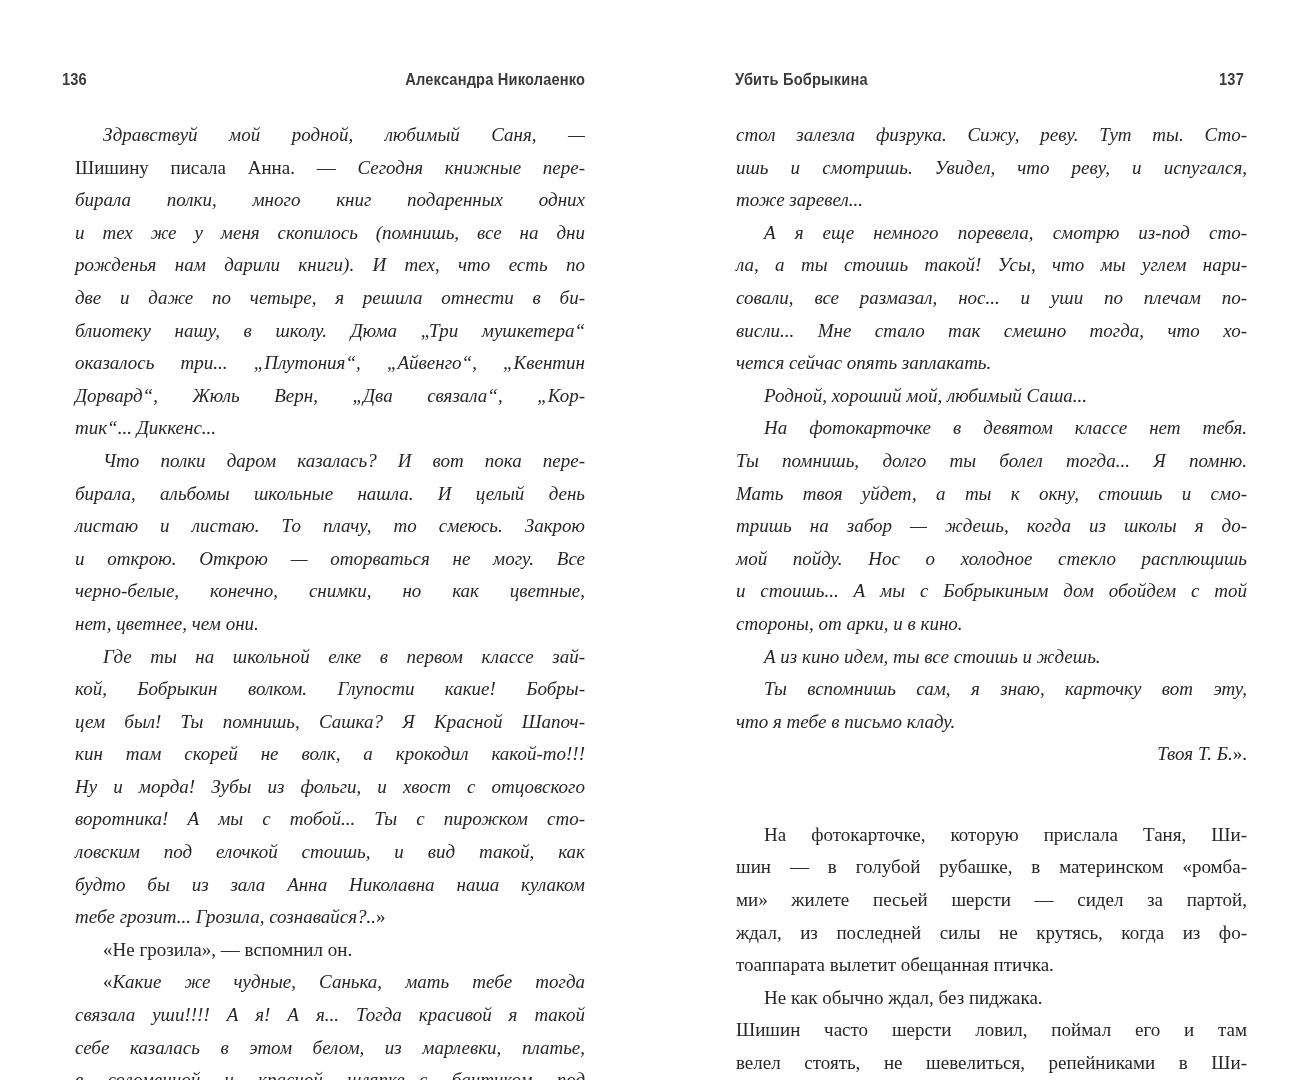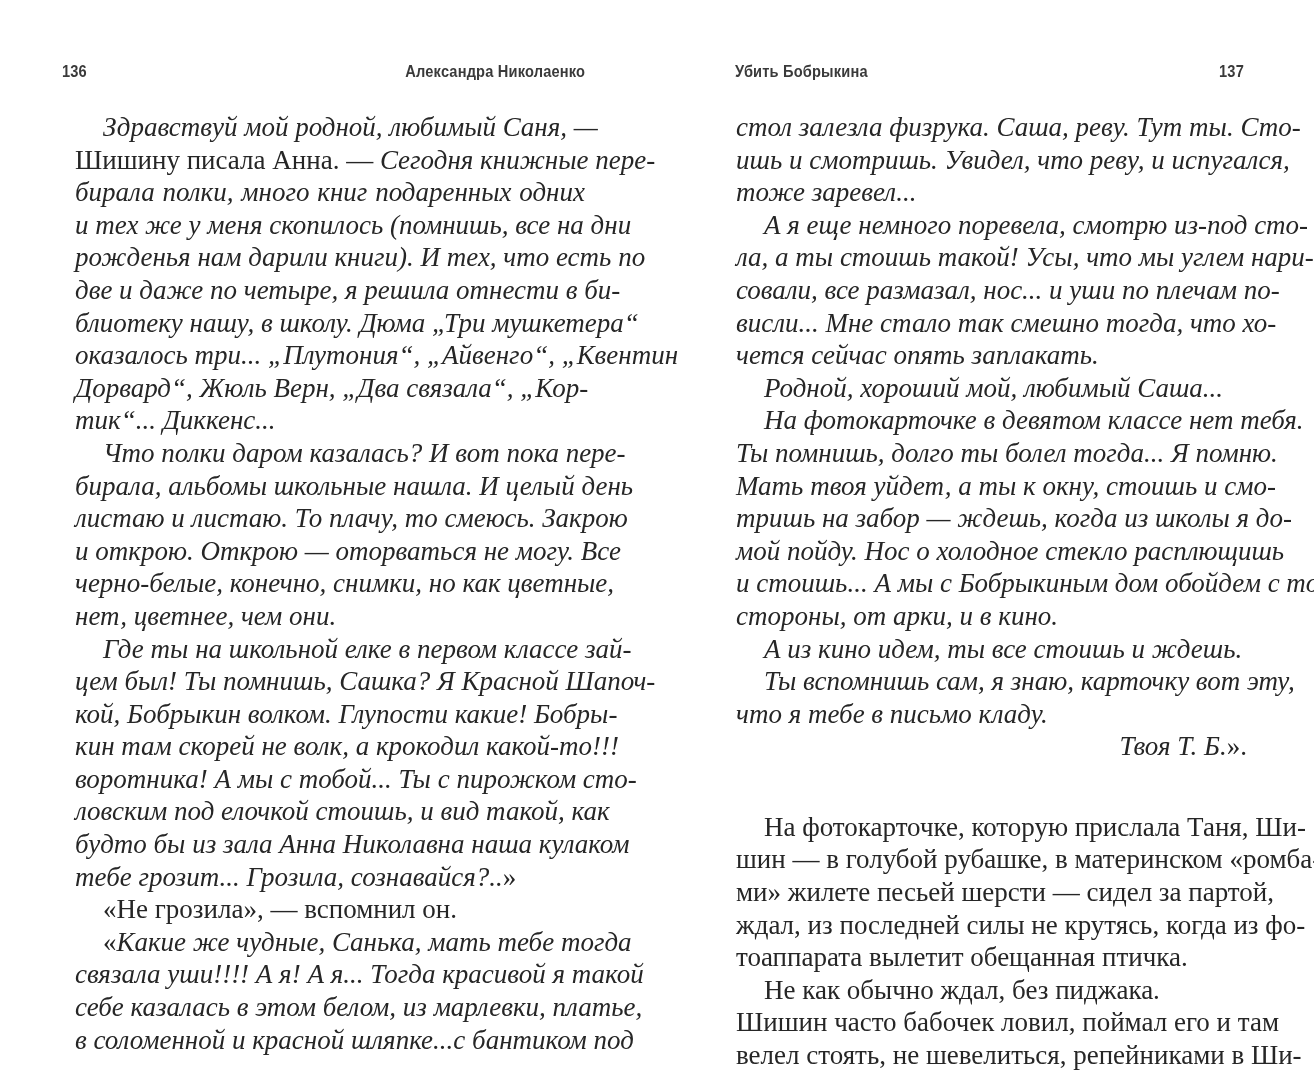--- a/index.html
+++ b/index.html
@@ -1,35 +1,35 @@
 <!DOCTYPE html>
 <html><head>
 <meta charset="utf-8">
 <style>
   html, body { margin: 0; padding: 0; }
   body {
     width: 1314px; height: 1080px; background: #ffffff; position: relative; overflow: hidden;
     font-family: "Liberation Serif", "DejaVu Serif", serif; color: #262626;
   }
-  .page { position: absolute; top: 0; height: 1028px; width: 657px; }
+  .page { position: absolute; top: 8px; height: 1028px; width: 657px; }
   .page.left { left: 0; }
   .page.right { left: 657px; }
   .running-head {
     position: absolute; top: 62px; font-family: "Liberation Sans", "DejaVu Sans", sans-serif;
     font-weight: bold; font-size: 17px; color: #3a3a3a; letter-spacing: 0.2px; transform: scaleX(0.86);
   }
   .left .folio { left: 62px; transform-origin: left top; }
   .left .title { right: 72px; transform-origin: right top; }
   .right .title { left: 78px; transform-origin: left top; }
   .right .folio { right: 70px; transform-origin: right top; }
   .body-text { position: absolute; top: 111px; }
   .left .body-text { left: 75px; width: 510px; }
   .right .body-text { left: 736px; left: 79px; width: 511px; }
   .line {
-    height: 32.6px; line-height: 32.6px; font-size: 27px; white-space: nowrap;
+    height: 32.6px; line-height: 32.6px; font-size: 19px; white-space: nowrap;
     text-align: justify; text-align-last: justify; overflow: visible; font-family: Liberation Serif, serif;
   }
   .line.last { text-align-last: left; }
   .line.indent { padding-left: 28px; }
   .line.signature { text-align: right; text-align-last: right; }
   .line.gap { height: 48px; }
   .it { font-style: italic; }
   .rm { font-style: normal; }
 </style>
 </head>
@@ -49,40 +49,41 @@
       <div class="line"><span class="it">оказалось три... „Плутония“, „Айвенго“, „Квентин</span></div>
       <div class="line"><span class="it">Дорвард“, Жюль Верн, „Два связала“, „Кор-</span></div>
       <div class="line last"><span class="it">тик“... Диккенс...</span></div>
       <div class="line indent"><span class="it">Что полки даром казалась? И вот пока пере-</span></div>
       <div class="line"><span class="it">бирала, альбомы школьные нашла. И целый день</span></div>
       <div class="line"><span class="it">листаю и листаю. То плачу, то смеюсь. Закрою</span></div>
       <div class="line"><span class="it">и открою. Открою — оторваться не могу. Все</span></div>
       <div class="line"><span class="it">черно-белые, конечно, снимки, но как цветные,</span></div>
       <div class="line last"><span class="it">нет, цветнее, чем они.</span></div>
       <div class="line indent"><span class="it">Где ты на школьной елке в первом классе зай-</span></div>
+      <div class="line"><span class="it">кой, Бобрыкин волком. Глупости какие! Бобры-</span></div>
       <div class="line"><span class="it">цем был! Ты помнишь, Сашка? Я Красной Шапоч-</span></div>
-      <div class="line"><span class="it">кой, Бобрыкин волком. Глупости какие! Бобры-</span></div>
       <div class="line"><span class="it">кин там скорей не волк, а крокодил какой-то!!!</span></div>
+      <div class="line"><span class="it">Ну и морда! Зубы из фольги, и хвост с отцовского</span></div>
       <div class="line"><span class="it">воротника! А мы с тобой... Ты с пирожком сто-</span></div>
       <div class="line"><span class="it">ловским под елочкой стоишь, и вид такой, как</span></div>
       <div class="line"><span class="it">будто бы из зала Анна Николавна наша кулаком</span></div>
       <div class="line last"><span class="it">тебе грозит... Грозила, сознавайся?..</span><span class="rm">»</span></div>
       <div class="line indent last"><span class="rm">«Не грозила», — вспомнил он.</span></div>
       <div class="line indent"><span class="rm">«</span><span class="it">Какие же чудные, Санька, мать тебе тогда</span></div>
       <div class="line"><span class="it">связала уши!!!! А я! А я... Тогда красивой я такой</span></div>
       <div class="line"><span class="it">себе казалась в этом белом, из марлевки, платье,</span></div>
       <div class="line"><span class="it">в соломенной и красной шляпке...с бантиком под</span></div>
     </div>
 </div>
 
 <div class="page right">
   <div class="running-head title">Убить Бобрыкина</div>
   <div class="running-head folio">137</div>
   <div class="body-text">
-      <div class="line"><span class="it">стол залезла физрука. Саша, реву. Тут ты. Сто-</span></div>
+      <div class="line"><span class="it">стол залезла физрука. Сижу, реву. Тут ты. Сто-</span></div>
       <div class="line"><span class="it">ишь и смотришь. Увидел, что реву, и испугался,</span></div>
       <div class="line last"><span class="it">тоже заревел...</span></div>
       <div class="line indent"><span class="it">А я еще немного поревела, смотрю из-под сто-</span></div>
       <div class="line"><span class="it">ла, а ты стоишь такой! Усы, что мы углем нари-</span></div>
       <div class="line"><span class="it">совали, все размазал, нос... и уши по плечам по-</span></div>
       <div class="line"><span class="it">висли... Мне стало так смешно тогда, что хо-</span></div>
       <div class="line last"><span class="it">чется сейчас опять заплакать.</span></div>
       <div class="line indent last"><span class="it">Родной, хороший мой, любимый Саша...</span></div>
       <div class="line indent"><span class="it">На фотокарточке в девятом классе нет тебя.</span></div>
       <div class="line"><span class="it">Ты помнишь, долго ты болел тогда... Я помню.</span></div>
@@ -95,16 +96,16 @@
       <div class="line indent"><span class="it">Ты вспомнишь сам, я знаю, карточку вот эту,</span></div>
       <div class="line last"><span class="it">что я тебе в письмо кладу.</span></div>
       <div class="line signature"><span class="it">Твоя Т. Б.</span><span class="rm">».</span></div>
       <div class="line gap"></div>
       <div class="line indent"><span class="rm">На фотокарточке, которую прислала Таня, Ши-</span></div>
       <div class="line"><span class="rm">шин — в голубой рубашке, в материнском «ромба-</span></div>
       <div class="line"><span class="rm">ми» жилете песьей шерсти — сидел за партой,</span></div>
       <div class="line"><span class="rm">ждал, из последней силы не крутясь, когда из фо-</span></div>
       <div class="line last"><span class="rm">тоаппарата вылетит обещанная птичка.</span></div>
       <div class="line indent last"><span class="rm">Не как обычно ждал, без пиджака.</span></div>
-      <div class="line"><span class="rm">Шишин часто бабочек ловил, поймал его и там</span></div>
+      <div class="line"><span class="rm">Шишин часто шерсти ловил, поймал его и там</span></div>
       <div class="line"><span class="rm">велел стоять, не шевелиться, репейниками в Ши-</span></div>
     </div>
 </div>
 
 </body></html>

